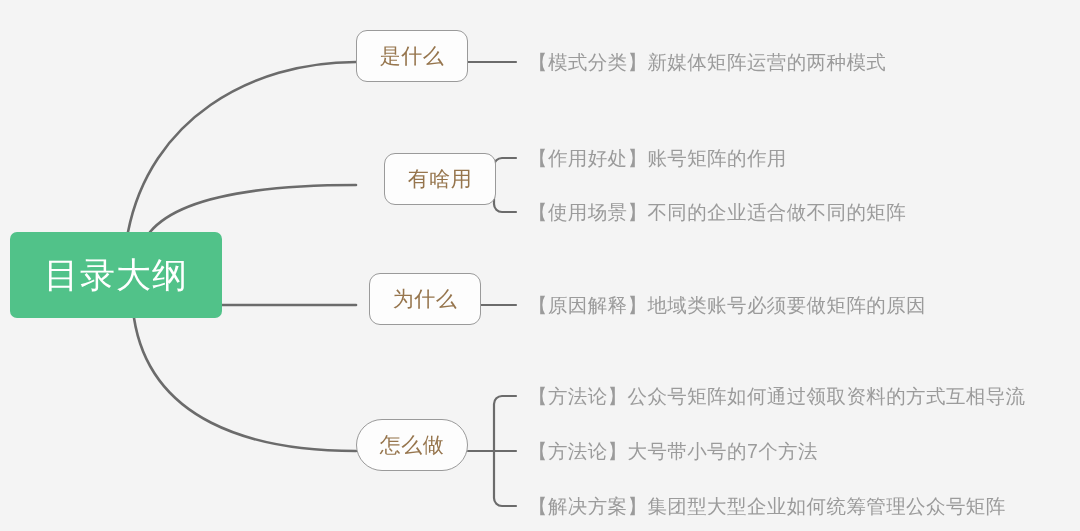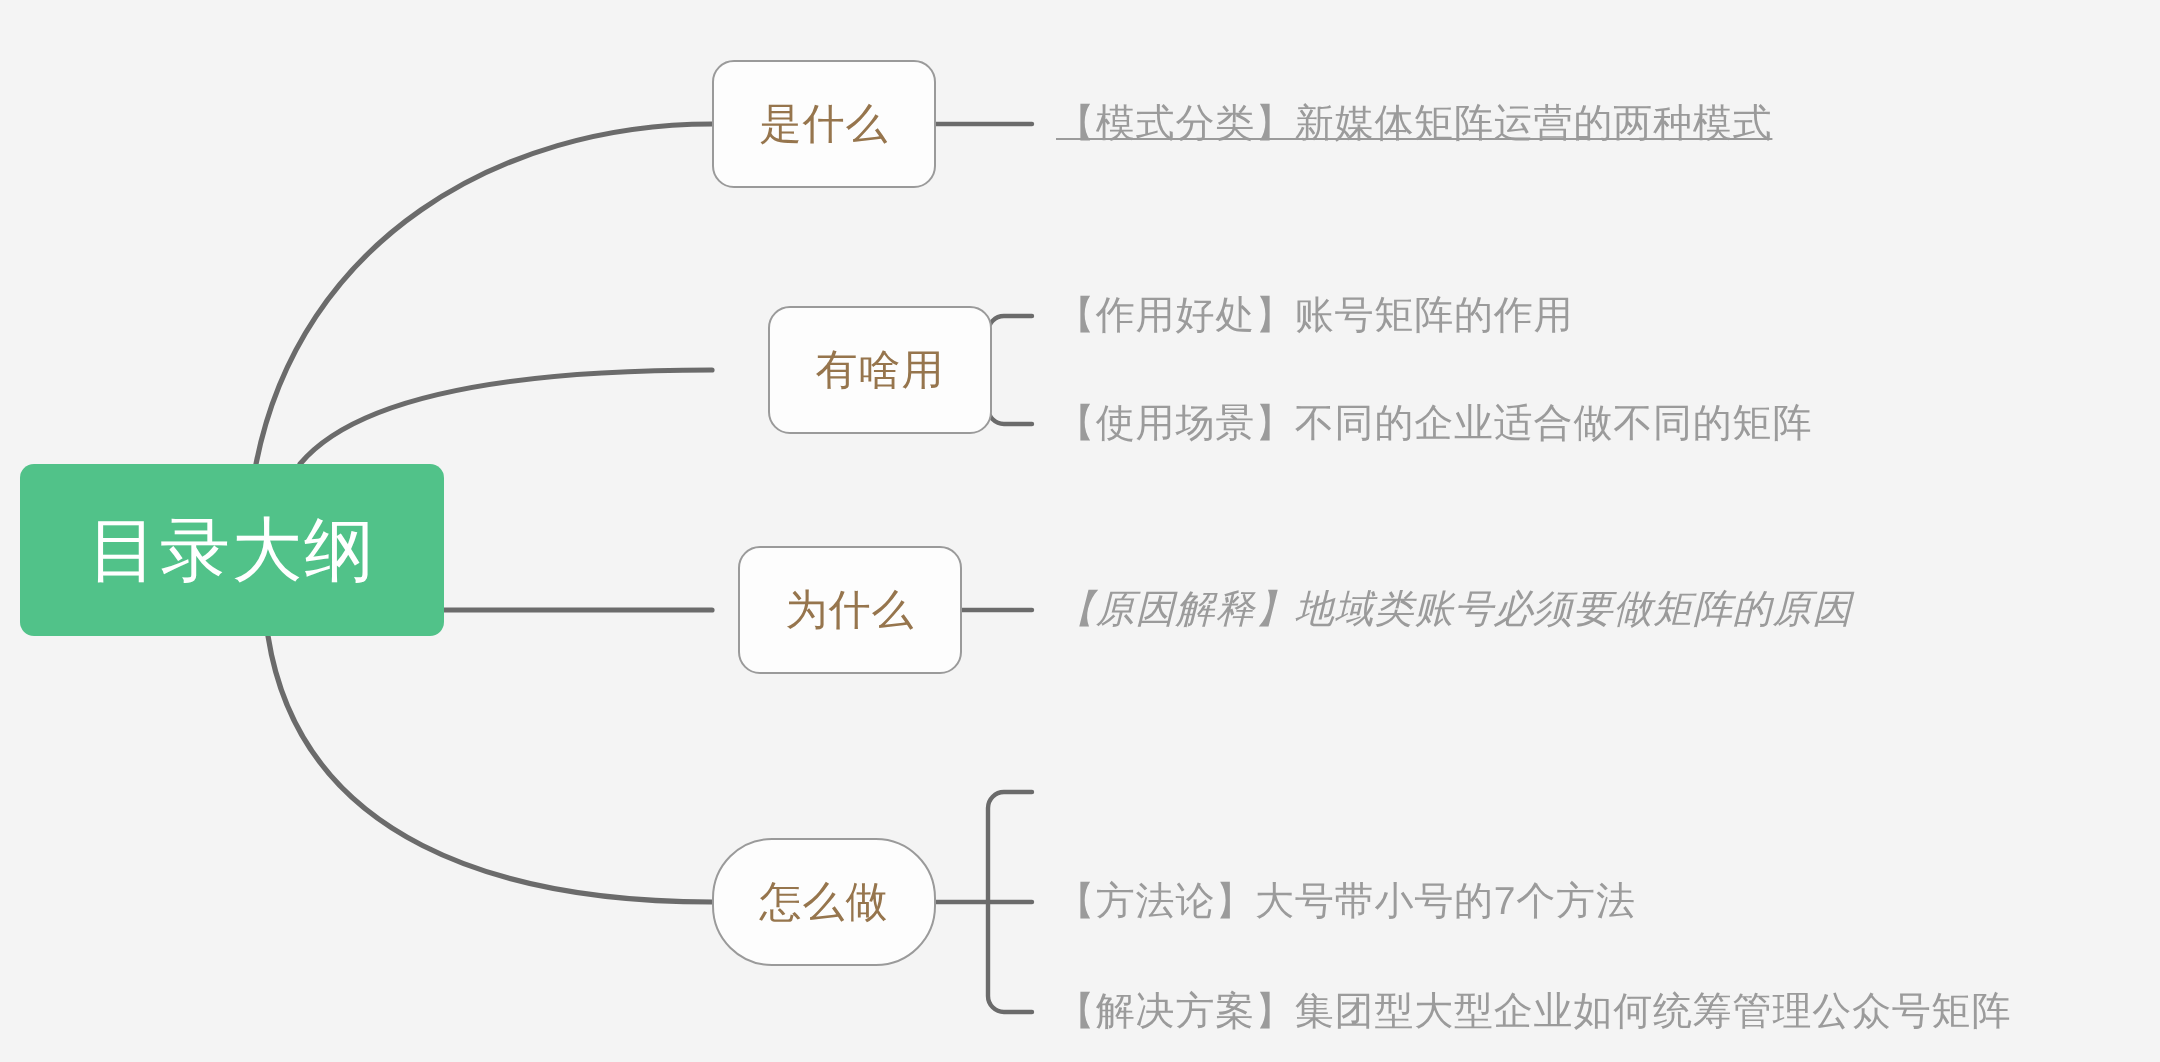--- a/index.html
+++ b/index.html
@@ -36,21 +36,21 @@
     align-items: center;
     justify-content: center;
     color: #ffffff;
     font-size: 35px;
     letter-spacing: 1px;
     z-index: 3;
   }
   .branch-node {
     position: absolute;
     width: 112px;
-    height: 64px;
+    height: 52px;
     background: #fdfdfd;
     border: 1.6px solid #9a9a9a;
     border-radius: 11px;
     display: flex;
     align-items: center;
     justify-content: center;
     color: #96754d;
     font-size: 21px;
     letter-spacing: 0.5px;
     z-index: 3;
@@ -96,43 +96,46 @@
     </g>
   </svg>
 
   <div class="root-node">
     <span>目录大纲</span>
   </div>
 
   <div class="branch-node" style="left:356px; top:30px;">
     <span>是什么</span>
   </div>
-  <div class="leaf-text" style="left:528px; top:53px;text-decoration:underline;">
+  <div class="leaf-text" style="left:528px; top:53px;">
     <span>【模式分类】新媒体矩阵运营的两种模式</span>
   </div>
 
   <div class="branch-node" style="left:356px; top:153px;margin-left:28px;">
     <span>有啥用</span>
   </div>
   <div class="leaf-text" style="left:528px; top:149px;">
     <span>【作用好处】账号矩阵的作用</span>
   </div>
   <div class="leaf-text" style="left:528px; top:203px;">
     <span>【使用场景】不同的企业适合做不同的矩阵</span>
   </div>
 
   <div class="branch-node" style="left:369px; top:273px;">
     <span>为什么</span>
   </div>
-  <div class="leaf-text" style="left:528px; top:296px;font-style:italic;">
+  <div class="leaf-text" style="left:528px; top:296px;">
     <span>【原因解释】地域类账号必须要做矩阵的原因</span>
   </div>
 
   <div class="branch-node" style="left:356px; top:419px;border-radius:30px;">
     <span>怎么做</span>
+  </div>
+  <div class="leaf-text" style="left:528px; top:387px;">
+    <span>【方法论】公众号矩阵如何通过领取资料的方式互相导流</span>
   </div>
   <div class="leaf-text" style="left:528px; top:442px;">
     <span>【方法论】大号带小号的7个方法</span>
   </div>
   <div class="leaf-text" style="left:528px; top:497px;">
     <span>【解决方案】集团型大型企业如何统筹管理公众号矩阵</span>
   </div>
 
 </div>
 

